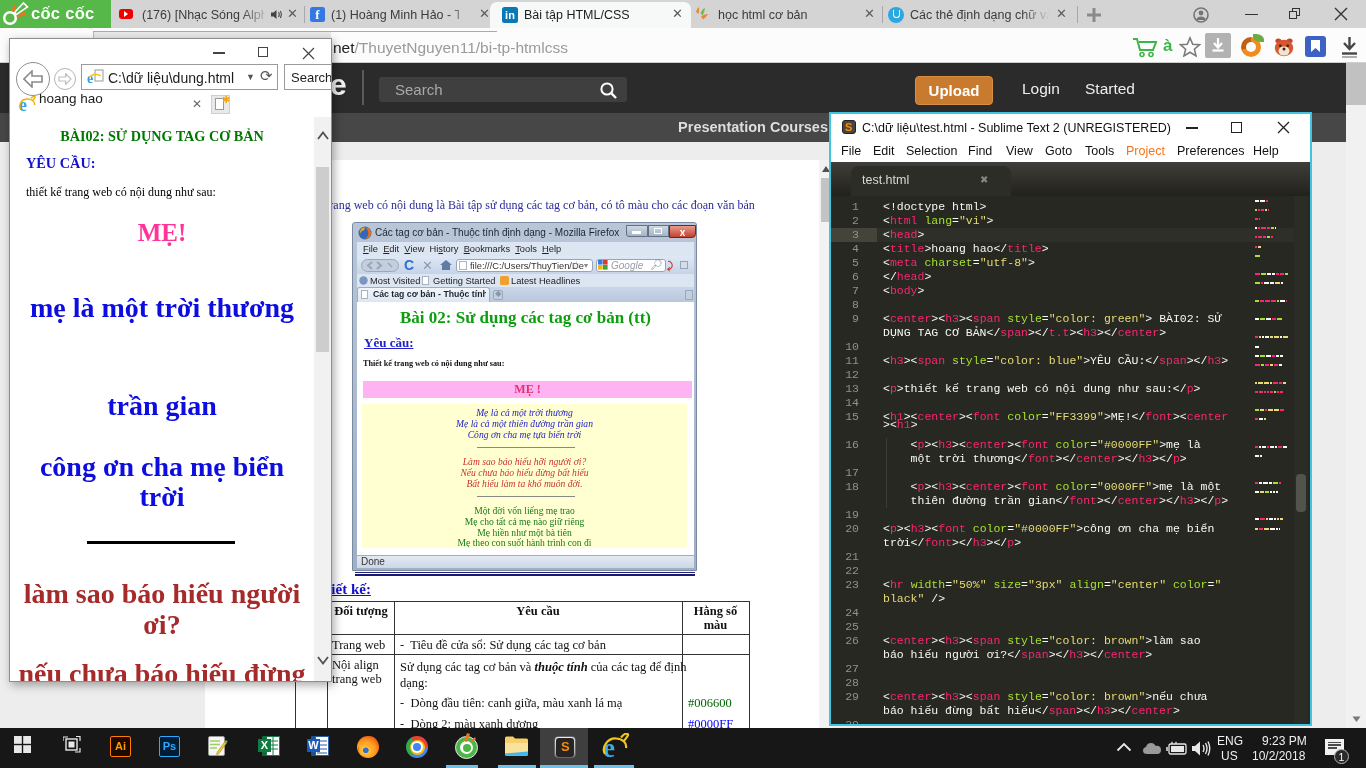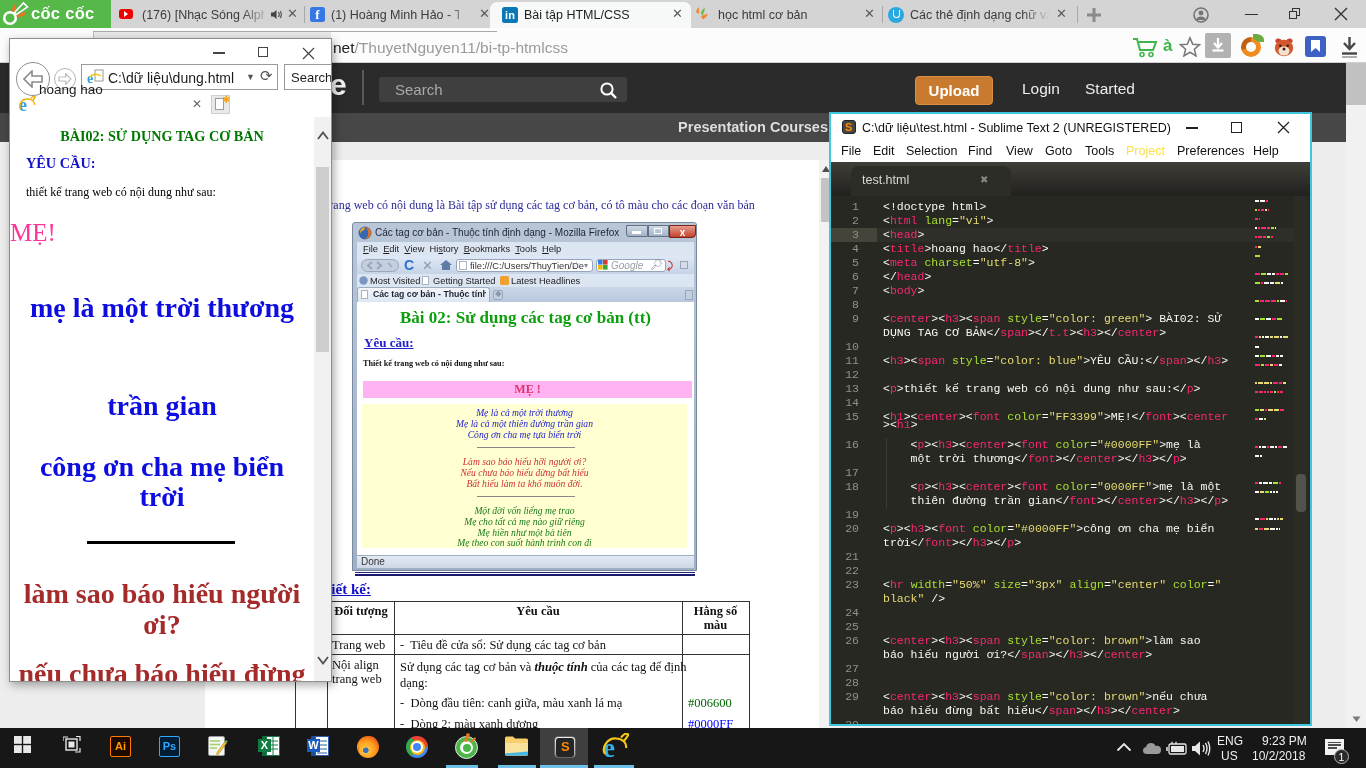--- a/index.html
+++ b/index.html
@@ -258,21 +258,21 @@
     <div class="abs serif" style="left:4px;top:85px;width:337px;text-align:center;font-size:17px;font-weight:bold;color:#0d9e0d">Bài 02: Sử dụng các tag cơ bản (tt)</div>
     <div class="abs serif" style="left:11px;top:112px;font-size:13px;font-weight:bold;color:#2222cc;text-decoration:underline">Yêu cầu:</div>
     <div class="abs serif" style="left:10px;top:136px;font-size:8.2px;font-weight:bold;color:#111">Thiết kế trang web có nội dung như sau:</div>
     <div class="abs" style="left:10px;top:158px;width:329px;height:17px;background:#ffb3f3"></div>
     <div class="abs serif" style="left:10px;top:159px;width:329px;text-align:center;font-size:12px;font-weight:bold;color:#e0336e">MẸ !</div>
     <div class="abs" style="left:9px;top:181px;width:325px;height:144px;background:#ffffd1"></div>
     <div class="abs serif" style="left:9px;top:185px;width:325px;text-align:center;font-size:9.6px;font-style:italic;color:#2222cc;line-height:10.8px">Mẹ là cả một trời thương<br>Mẹ là cả một thiên đường trần gian<br>Công ơn cha mẹ tựa biển trời</div>
     <div class="abs" style="left:124px;top:224px;width:98px;height:1px;background:#888"></div>
     <div class="abs serif" style="left:9px;top:234px;width:325px;text-align:center;font-size:9.6px;font-style:italic;color:#cc3333;line-height:10.8px">Làm sao báo hiếu hỡi người ơi?<br>Nếu chưa báo hiếu đừng bất hiếu<br>Bất hiếu làm ta khổ muôn đời.</div>
     <div class="abs" style="left:124px;top:273px;width:98px;height:1px;background:#888"></div>
-    <div class="abs serif" style="left:9px;top:283px;width:325px;text-align:center;font-size:9.6px;font-style:italic;color:#1a7a1a;line-height:10.8px">Một đời vốn liếng mẹ trao<br>Mẹ cho tất cả mẹ nào giữ riêng<br>Mẹ hiền như một bà tiên<br>Mẹ theo con suốt hành trình con đi</div>
+    <div class="abs serif" style="left:9px;top:283px;width:325px;text-align:center;font-size:9.6px;color:#1a7a1a;line-height:10.8px">Một đời vốn liếng mẹ trao<br>Mẹ cho tất cả mẹ nào giữ riêng<br>Mẹ hiền như một bà tiên<br>Mẹ theo con suốt hành trình con đi</div>
 
     <div class="abs" style="left:4px;top:332px;width:337px;height:13px;background:linear-gradient(#e3eaf4,#ccd7e6);border-top:1px solid #9fadc2"></div>
     <div class="abs" style="left:8px;top:333px;font-size:10px;color:#333">Done</div>
   </div>
 
   
   <div class="abs" style="left:355px;top:571.5px;width:340px;height:1px;background:#26267e"></div>
   <div class="abs" style="left:355px;top:573.8px;width:340px;height:1.8px;background:#1a1a6e"></div>
   
   <div class="abs serif" style="left:313px;top:581px;font-size:15px;font-weight:bold;color:#1111cc;text-decoration:underline">Thiết kế:</div>
@@ -330,30 +330,30 @@
     <div class="abs" style="left:236px;top:33px;font-size:9px;color:#555">▼</div>
     <div class="abs" style="left:250px;top:28px;font-size:15px;color:#555">⟳</div>
 
     <div class="abs" style="left:274px;top:25px;width:48px;height:26px;border:1px solid #9a9a9a"></div>
     <div class="abs" style="left:281px;top:31px;font-size:13px;color:#1c1c1c">Search.</div>
 
     <svg class="abs" style="left:8px;top:57px" width="18" height="18" viewBox="0 0 18 18">
       <text x="1" y="15" font-size="18" font-weight="bold" fill="#36a3e8" font-family="Liberation Serif">e</text>
       <path d="M2.5 13 C0.5 8 3.5 3.5 8.5 3 C13.5 2.5 16.8 5.5 16.8 9 M14.5 4.6 C16 2.6 17.8 1.2 16.9 0.6 C16 0 14 1.2 12.8 2.2" stroke="#f0b000" stroke-width="1.4" fill="none"></path>
     </svg>
-    <div class="abs" style="left:29px;top:43px;font-size:13.5px;color:#1c1c1c">hoang hao</div>
+    <div class="abs" style="left:29px;top:52px;font-size:13.5px;color:#1c1c1c">hoang hao</div>
     <div class="abs" style="left:182px;top:58px;font-size:12px;color:#666">✕</div>
     <div class="abs" style="left:201px;top:56px;width:19px;height:19px;background:#e9e9e9;border:1px solid #cfcfcf"></div>
     <div class="abs" style="left:205px;top:59px;width:9px;height:12px;background:#fff;border:1px solid #9a9a9a"></div>
     <div class="abs" style="left:212px;top:55px;color:#f5a518;font-size:10px">✱</div>
 
     <div class="abs serif" style="left:0px;top:89px;width:304px;text-align:center;font-size:14.2px;font-weight:bold;color:#007800;line-height:16px">BÀI02: SỬ DỤNG TAG CƠ BẢN</div>
     <div class="abs serif" style="left:16px;top:116px;font-size:14.3px;font-weight:bold;color:#1212cc;line-height:16px">YÊU CẦU:</div>
     <div class="abs serif" style="left:16px;top:146px;font-size:12px;color:#000;line-height:14px">thiết kế trang web có nội dung như sau:</div>
-    <div class="abs serif" style="left:0px;top:180px;width:304px;font-size:25px;font-weight:normal;color:#FF3399;line-height:27px">MẸ!</div>
+    <div class="abs serif" style="left:0px;top:180px;width:304px;text-align:center;font-size:25px;font-weight:bold;color:#FF3399;line-height:27px">MẸ!</div>
     <div class="abs serif" style="left:0px;top:253px;width:304px;text-align:center;font-size:28px;font-weight:bold;color:#0d0de0">mẹ là một trời thương</div>
     <div class="abs serif" style="left:0px;top:351px;width:304px;text-align:center;font-size:28px;font-weight:bold;color:#0d0de0">trần gian</div>
     <div class="abs serif" style="left:0px;top:442px;width:304px;text-align:center;font-size:28px;font-weight:bold;color:#0d0de0">trời</div>
     <div class="abs serif" style="left:0px;top:412px;width:304px;text-align:center;font-size:28px;font-weight:bold;color:#0d0de0">công ơn cha mẹ biển</div>
     <div class="abs" style="left:77px;top:502px;width:148px;height:3px;background:#000"></div>
     <div class="abs serif" style="left:0px;top:539px;width:304px;text-align:center;font-size:28px;font-weight:bold;color:#A52A2A">làm sao báo hiếu người</div>
     <div class="abs serif" style="left:0px;top:570px;width:304px;text-align:center;font-size:28px;font-weight:bold;color:#A52A2A">ơi?</div>
     <div class="abs serif" style="left:0px;top:619px;width:304px;text-align:center;font-size:28px;font-weight:bold;color:#A52A2A">nếu chưa báo hiếu đừng</div>
 
     <div class="abs" style="left:304px;top:78px;width:17px;height:564px;background:#f1f1f1"></div>
@@ -380,21 +380,21 @@
         </svg>
 
     <div class="abs" style="left:0;top:27px;width:479px;height:21px;background:#fff"></div>
     <div class="abs" style="left:10px;top:30px;font-size:12.5px;color:#111">File</div>
     <div class="abs" style="left:42px;top:30px;font-size:12.5px;color:#111">Edit</div>
     <div class="abs" style="left:75px;top:30px;font-size:12.5px;color:#111">Selection</div>
     <div class="abs" style="left:137px;top:30px;font-size:12.5px;color:#111">Find</div>
     <div class="abs" style="left:175px;top:30px;font-size:12.5px;color:#111">View</div>
     <div class="abs" style="left:214px;top:30px;font-size:12.5px;color:#111">Goto</div>
     <div class="abs" style="left:254px;top:30px;font-size:12.5px;color:#111">Tools</div>
-    <div class="abs" style="left:295px;top:30px;font-size:12.5px;color:#fde047">Project</div>
+    <div class="abs" style="left:295px;top:30px;font-size:12.5px;color:#f97316">Project</div>
     <div class="abs" style="left:346px;top:30px;font-size:12.5px;color:#111">Preferences</div>
     <div class="abs" style="left:422px;top:30px;font-size:12.5px;color:#111">Help</div>
 
     <div class="abs" style="left:0;top:48px;width:479px;height:34px;background:linear-gradient(#3f3e38,#22211e)"></div>
     <div class="abs" style="left:20px;top:52px;width:160px;height:30px;background:#2c2d27;border-radius:8px 8px 0 0"></div>
     <div class="abs" style="left:31px;top:59px;font-size:12.5px;color:#d9d9d3">test.html</div>
     <div class="abs" style="left:149px;top:60px;font-size:10px;color:#87877f">✖</div>
 
     <div class="abs" style="left:0;top:82px;width:479px;height:528px;background:#272822"></div>
     <div class="abs" style="left:0;top:114px;width:46px;height:14px;background:#45443a"></div>

